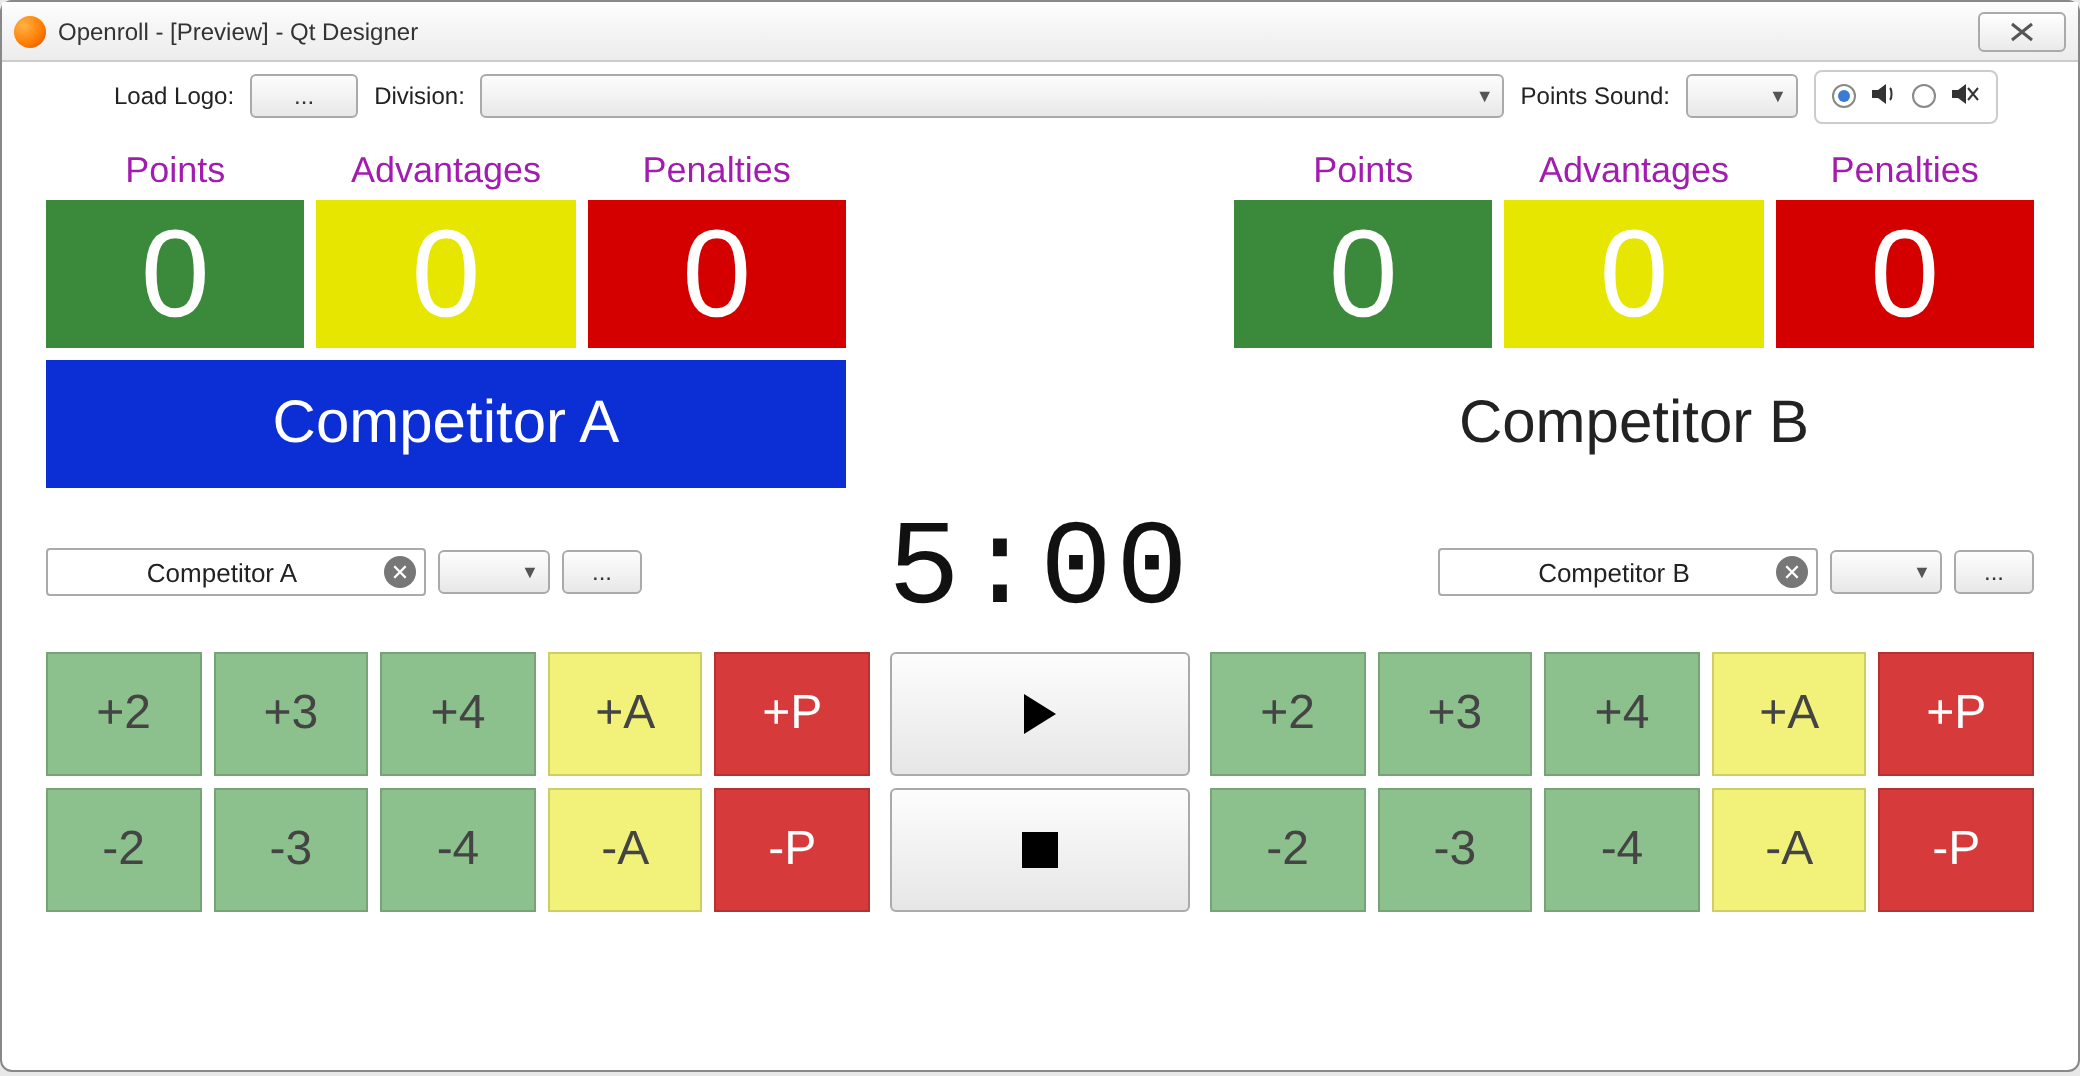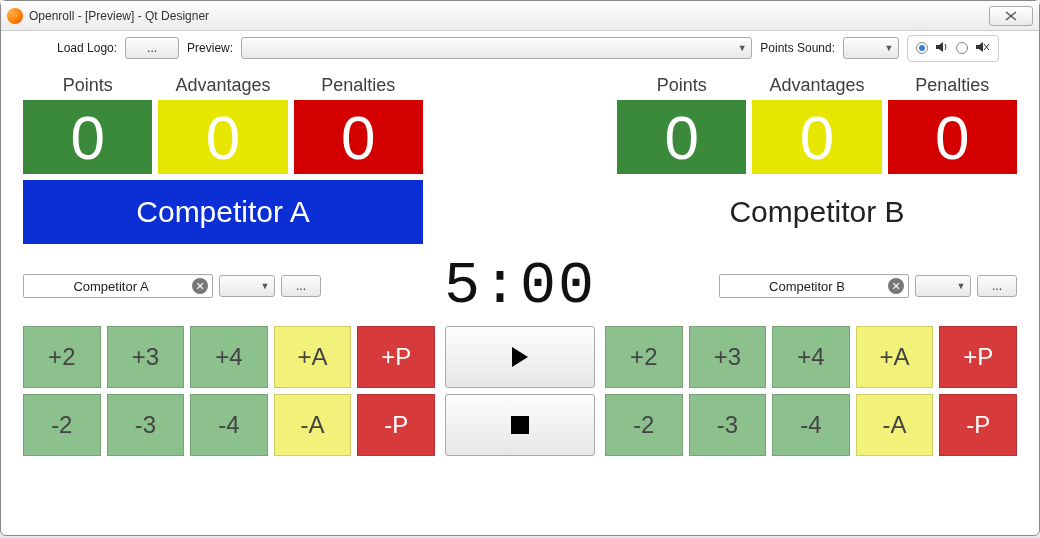--- a/index.html
+++ b/index.html
@@ -62,21 +62,21 @@
 .sound-group { display:flex; align-items:center; gap:6px; border:1px solid #ccc; border-radius:4px; padding:3px 8px; }
 
 .scores {
   display: flex;
   justify-content: space-between;
   padding: 0 22px;
   margin-top: 10px;
 }
 .scoreblock { width: 400px; }
 .scorehead { display:flex; gap:6px; }
-.headcell { flex:1; text-align:center; font-size:18px; color:#404040; padding-bottom:4px; }
+.headcell { flex:1; text-align:center; font-size:18px; color:#a21caf; padding-bottom:4px; }
 .scorerow { display:flex; gap:6px; }
 .scorecell { flex:1; height:74px; display:flex; align-items:center; justify-content:center; font-size:62px; color:#fff; font-weight:400; }
 .green { background:#3b8a3b; }
 .yellow { background:#e6e600; }
 .red  { background:#d40000; }
 .namebar { height:64px; margin-top:6px; display:flex; align-items:center; justify-content:center; font-size:30px; }
 .namebar.blue { background:#0b2fd4; color:#fff; }
 .namebar.white { background:#fff; color:#222; }
 
 .midrow {
@@ -129,21 +129,21 @@
     <div class="winbtn">
       <svg width="14" height="10" viewBox="0 0 14 10">
           <path d="M2 1 L12 9 M12 1 L2 9" stroke="#555" stroke-width="1.5" fill="none"></path>
         </svg>
     </div>
   </div>
 
   <div class="toolbar">
     <label>Load Logo:</label>
     <div class="btn" style="min-width:54px">...</div>
-    <label>Preview:</label>
+    <label>Division:</label>
     <div class="combobox" style="flex:1">
       <span></span>
       <span class="arrow">▼</span>
     </div>
     <label>Points Sound:</label>
     <div class="combobox" style="width:56px">
       <span></span>
       <span class="arrow">▼</span>
     </div>
     <div class="sound-group">

